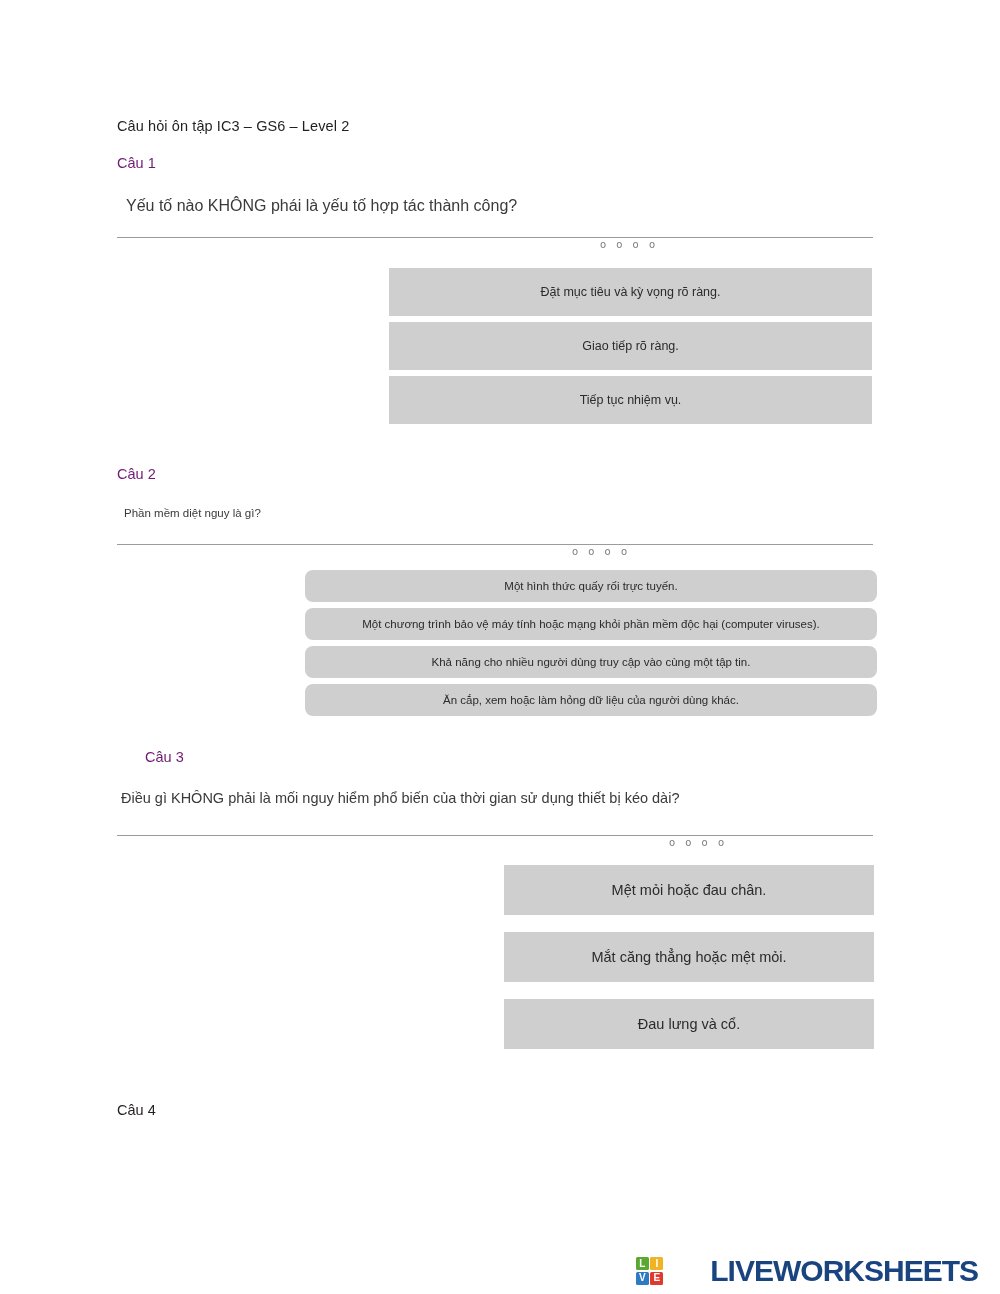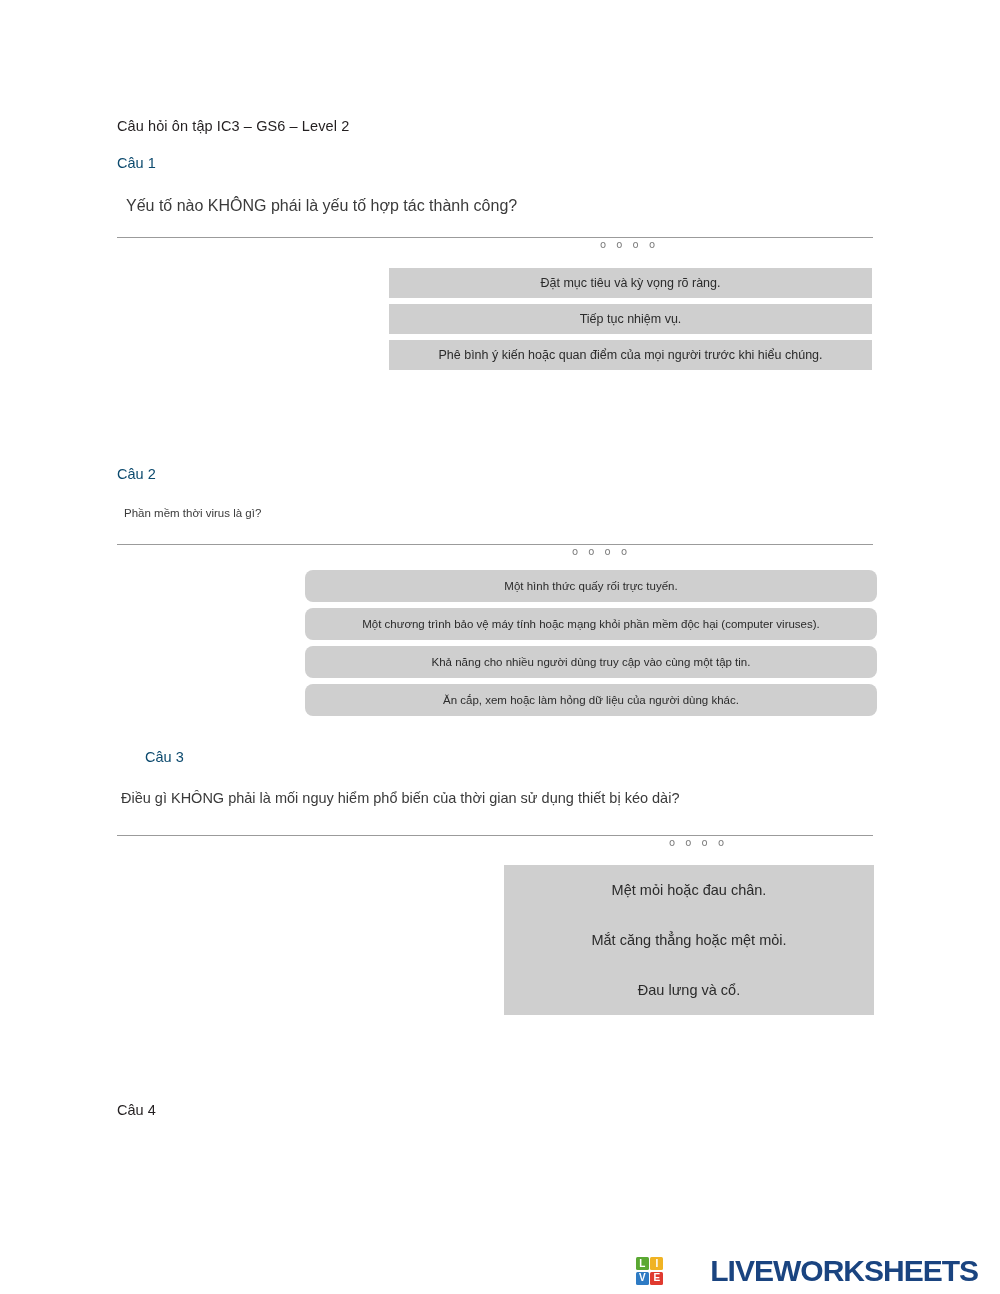--- a/index.html
+++ b/index.html
@@ -38,21 +38,21 @@
   .question-block {
     position: absolute;
     left: 0;
     width: 1000px;
   }
 
   .q-header {
     position: absolute;
     left: 117px;
     font-size: 14.5px;
-    color: #0c4a6e;
+    color: #701a75;
     white-space: nowrap;
   }
 
   .q-text {
     position: absolute;
     color: #3a3a3a;
     white-space: nowrap;
   }
 
   .q-rule {
@@ -86,35 +86,35 @@
     justify-content: center;
     margin-bottom: 6px;
   }
 
   
   #q1 .q-header { top: 0px; }
   #q1 .q-text   { left: 126px; top: 42px; font-size: 16px; }
   #q1 .q-rule   { top: 82px; }
   #q1 .q-dots   { top: 84px; left: 600px; }
   #q1 .options  { left: 389px; top: 113px; width: 483px; }
-  #q1 .option-box { height: 30px; font-size: 12.5px; }
+  #q1 .option-box { height: 48px; font-size: 12.5px; }
 
   #q2 .q-header { top: 0px; }
   #q2 .q-text   { left: 124px; top: 41px; font-size: 11.5px; }
   #q2 .q-rule   { top: 78px; }
   #q2 .q-dots   { top: 80px; left: 572px; }
   #q2 .options  { left: 305px; top: 104px; width: 572px; }
   #q2 .option-box { height: 32px; font-size: 11.5px; border-radius: 8px; }
 
   #q3 .q-header { top: 0px; margin-left: 28px; }
   #q3 .q-text   { left: 121px; top: 41px; font-size: 14.5px; }
   #q3 .q-rule   { top: 86px; }
   #q3 .q-dots   { top: 88px; left: 669px; }
   #q3 .options  { left: 504px; top: 116px; width: 370px; }
-  #q3 .option-box { height: 50px; font-size: 14.5px; margin-bottom: 0; }
+  #q3 .option-box { height: 50px; font-size: 14.5px; margin-bottom: 17px; }
 
   
   .tail-header {
     position: absolute;
     left: 117px;
     top: 1085px;
     font-size: 14.5px;
     color: #231f20;
     white-space: nowrap;
     margin-top: 17px;
@@ -162,28 +162,28 @@
 
   <div class="doc-title">Câu hỏi ôn tập IC3 – GS6 – Level 2</div>
 
   <div class="question-block" id="q1" style="top:155px;">
     <div class="q-header">Câu 1</div>
     <div class="q-text">Yếu tố nào KHÔNG phái là yếu tố hợp tác thành công?</div>
     <div class="q-rule"></div>
     <div class="q-dots">o o o o</div>
     <div class="options">
       <div class="option-box">Đặt mục tiêu và kỳ vọng rõ ràng.</div>
+      <div class="option-box">Giao tiếp rõ ràng.</div>
       <div class="option-box">Tiếp tục nhiệm vụ.</div>
-      <div class="option-box">Phê bình ý kiến hoặc quan điểm của mọi người trước khi hiểu chúng.</div>
     </div>
   </div>
 
   <div class="question-block" id="q2" style="top:466px;">
     <div class="q-header">Câu 2</div>
-    <div class="q-text">Phần mềm thời virus là gì?</div>
+    <div class="q-text">Phần mềm diệt nguy là gì?</div>
     <div class="q-rule"></div>
     <div class="q-dots">o o o o</div>
     <div class="options">
       <div class="option-box">Một hình thức quấy rối trực tuyến.</div>
       <div class="option-box">Một chương trình bảo vệ máy tính hoặc mạng khỏi phần mềm độc hại (computer viruses).</div>
       <div class="option-box">Khả năng cho nhiều người dùng truy cập vào cùng một tập tin.</div>
       <div class="option-box">Ăn cắp, xem hoặc làm hỏng dữ liệu của người dùng khác.</div>
     </div>
   </div>
 

